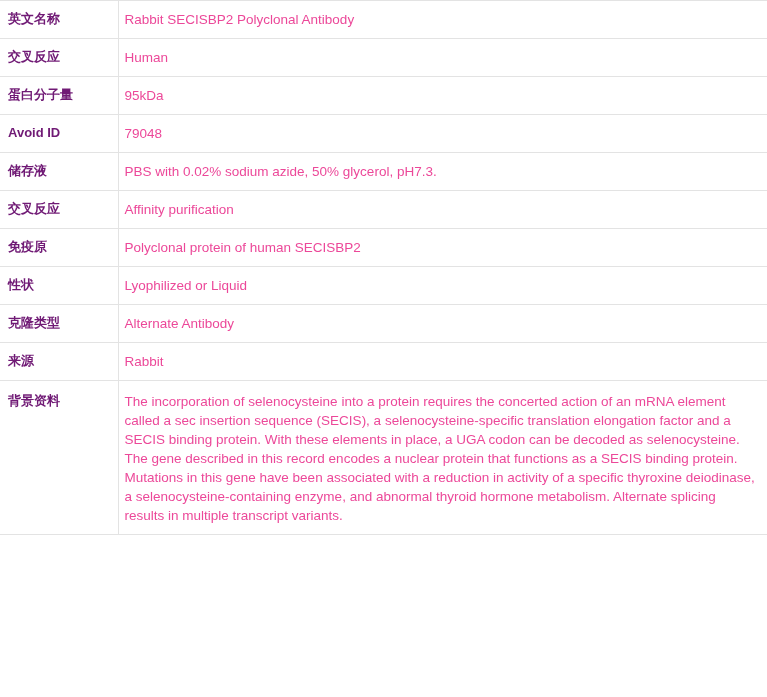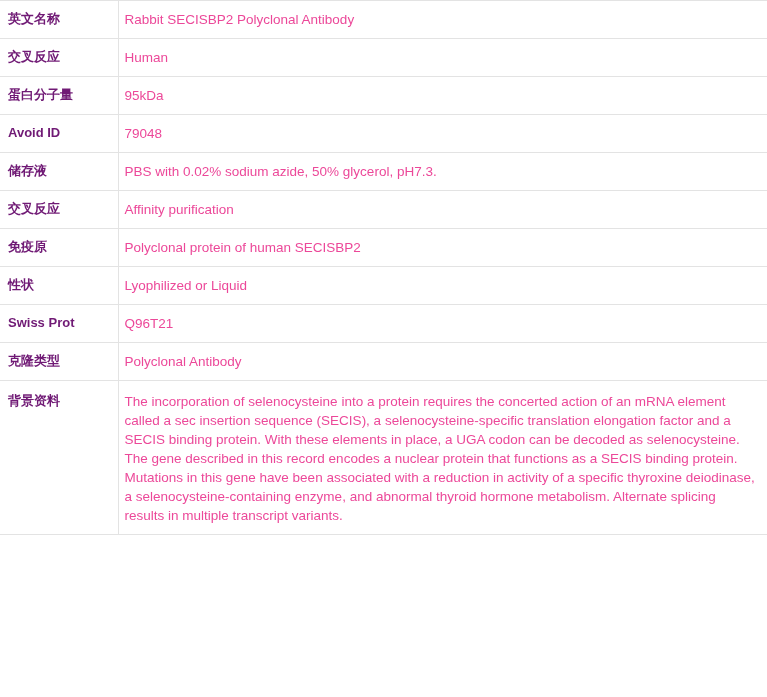--- a/index.html
+++ b/index.html
@@ -83,25 +83,25 @@
     </tr>
     <tr>
       <td class="label-cell">免疫原</td>
       <td class="value-cell">Polyclonal protein of human SECISBP2</td>
     </tr>
     <tr>
       <td class="label-cell">性状</td>
       <td class="value-cell">Lyophilized or Liquid</td>
     </tr>
     <tr>
-      <td class="label-cell">Swiss Prot</td>
-      <td class="value-cell">Q96T21</td>
+      <td class="label-cell">克隆类型</td>
+      <td class="value-cell">Alternate Antibody</td>
     </tr>
     <tr>
-      <td class="label-cell">克隆类型</td>
-      <td class="value-cell">Polyclonal Antibody</td>
+      <td class="label-cell">来源</td>
+      <td class="value-cell">Rabbit</td>
     </tr>
     <tr class="tall">
       <td class="label-cell">背景资料</td>
       <td class="value-cell bg-desc">The incorporation of selenocysteine into a protein requires the concerted action of an mRNA element called a sec insertion sequence (SECIS), a selenocysteine-specific translation elongation factor and a SECIS binding protein. With these elements in place, a UGA codon can be decoded as selenocysteine. The gene described in this record encodes a nuclear protein that functions as a SECIS binding protein. Mutations in this gene have been associated with a reduction in activity of a specific thyroxine deiodinase, a selenocysteine-containing enzyme, and abnormal thyroid hormone metabolism. Alternate splicing results in multiple transcript variants.</td>
     </tr>
   </tbody>
 </table>
 
 </body></html>

